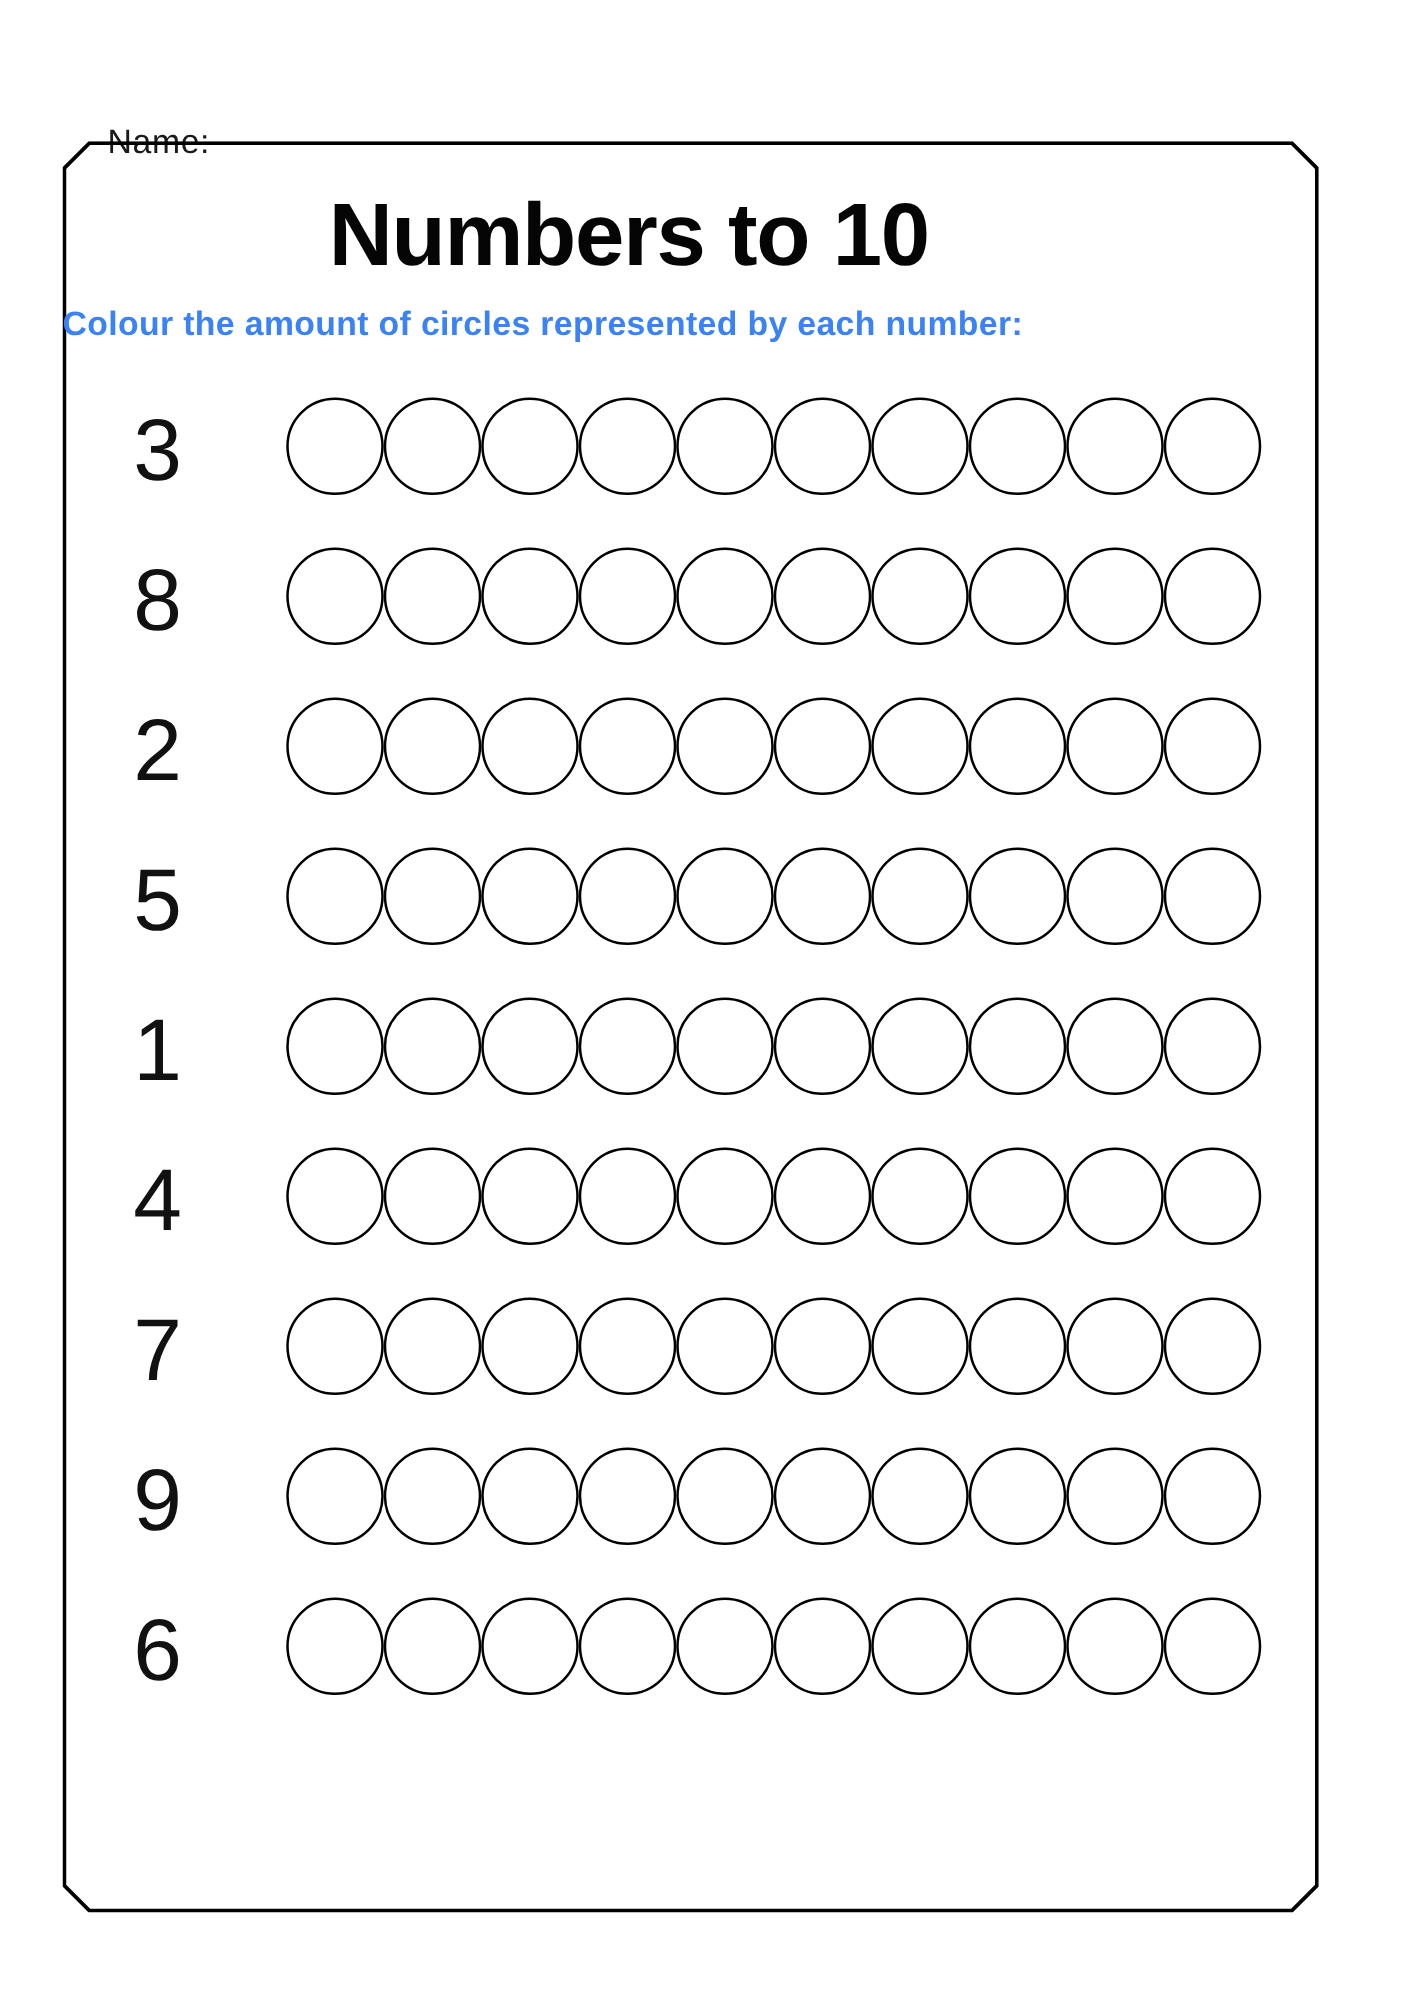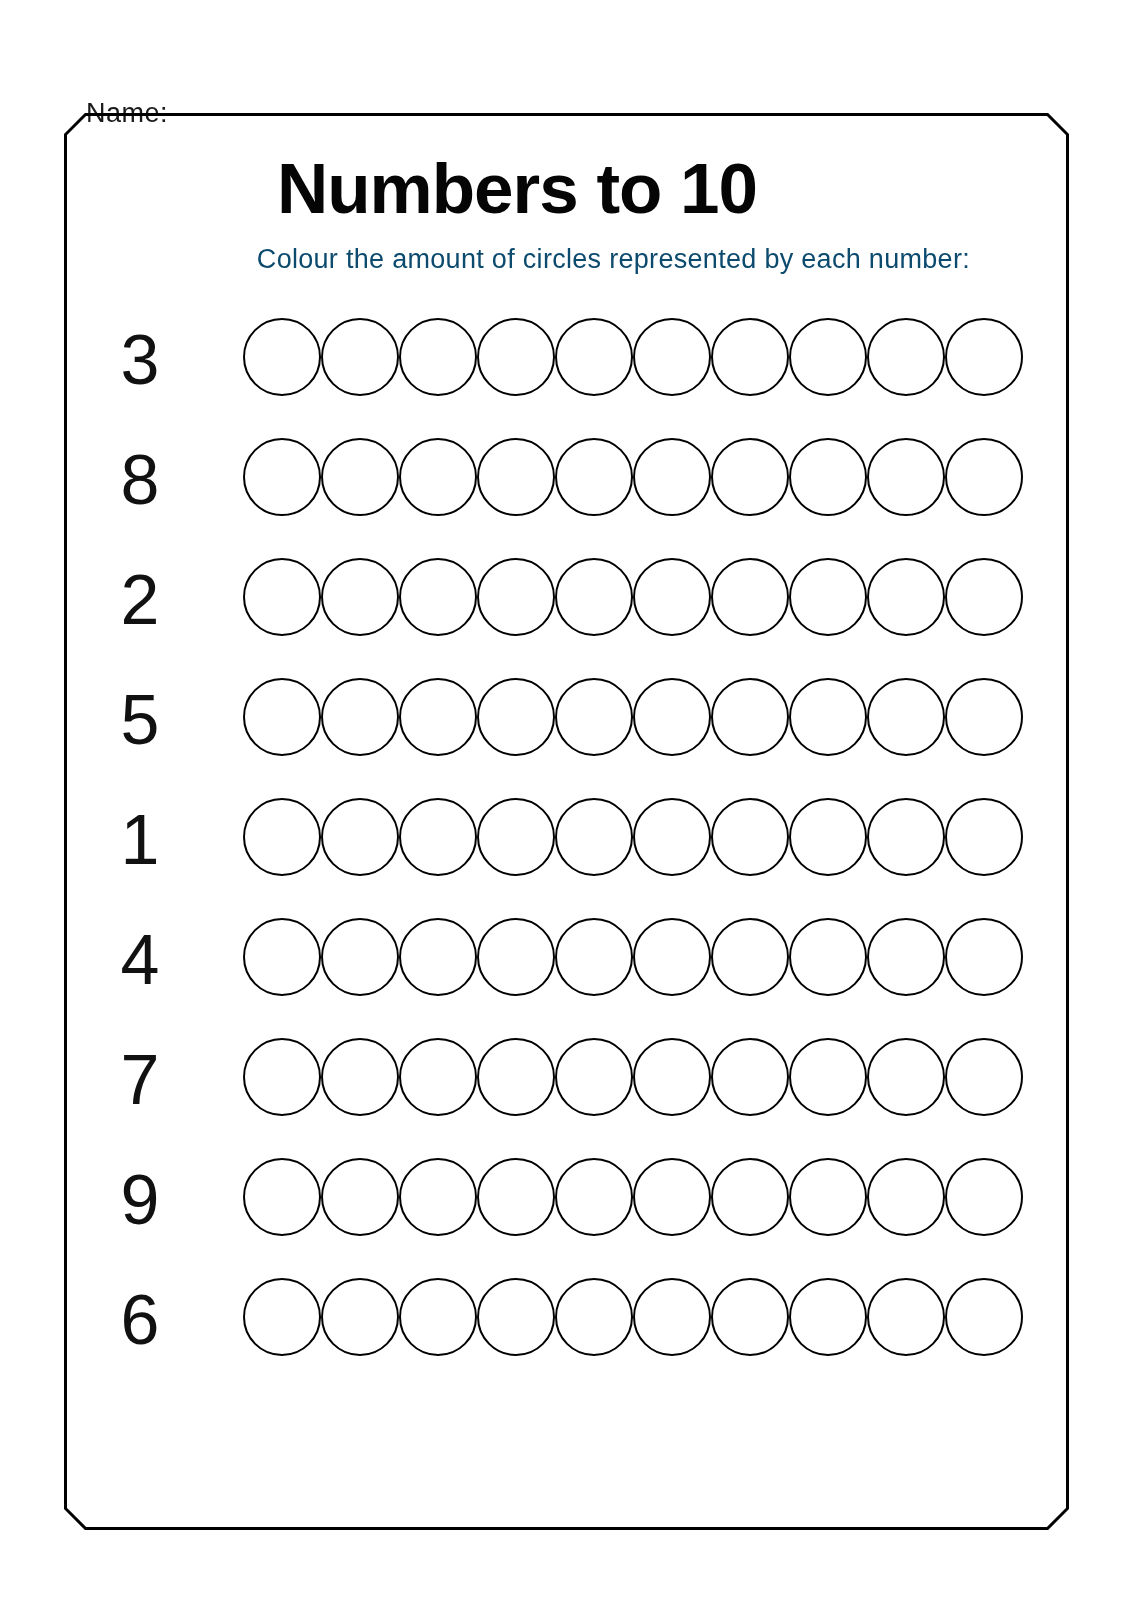--- a/index.html
+++ b/index.html
@@ -20,21 +20,21 @@
     left: 86px;
     top: 72px;
     font-size: 27px;
     line-height: 1;
     letter-spacing: 0.5px;
     color: #1a1a1a;
     margin-top: 28px;
   }
   .sheet {
     position: absolute;
-    left: 64px;
+    left: 50px;
     top: 113px;
     width: 906px;
     height: 1417px;
   }
   .border-svg {
     position: absolute;
     left: 0;
     top: 0;
     width: 1005px;
     height: 1417px;
@@ -52,26 +52,26 @@
     font-weight: 800;
     letter-spacing: -1px;
     color: #050505;
   }
   .instruction {
     position: absolute;
     top: 131px;
     left: 0;
     width: 100%;
     margin: 0;
-    text-align: right;
+    text-align: left;
     font-size: 27px;
     line-height: 1.15;
-    font-weight: 400;
+    font-weight: 700;
     letter-spacing: 0.3px;
-    color: #0c4a6e;
+    color: #3b82f6;
   }
   .rows {
     position: absolute;
     top: 184px;
     left: 0;
     width: 100%;
   }
   .row {
     height: 120px;
     display: flex;

